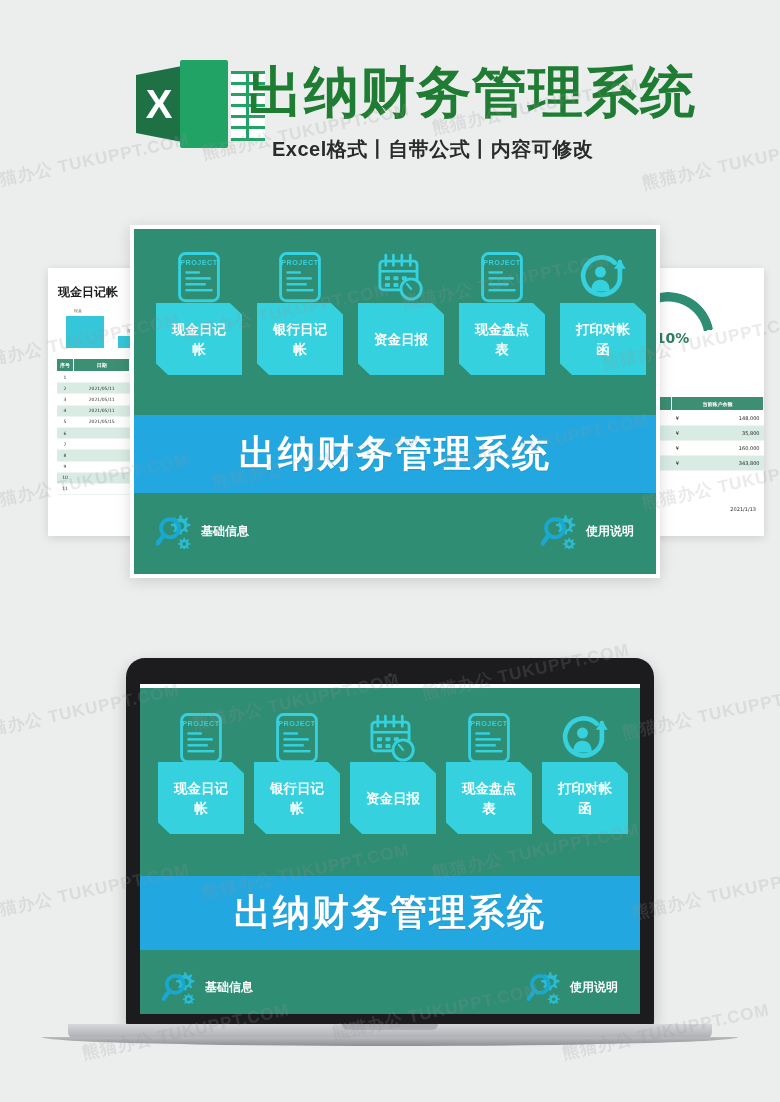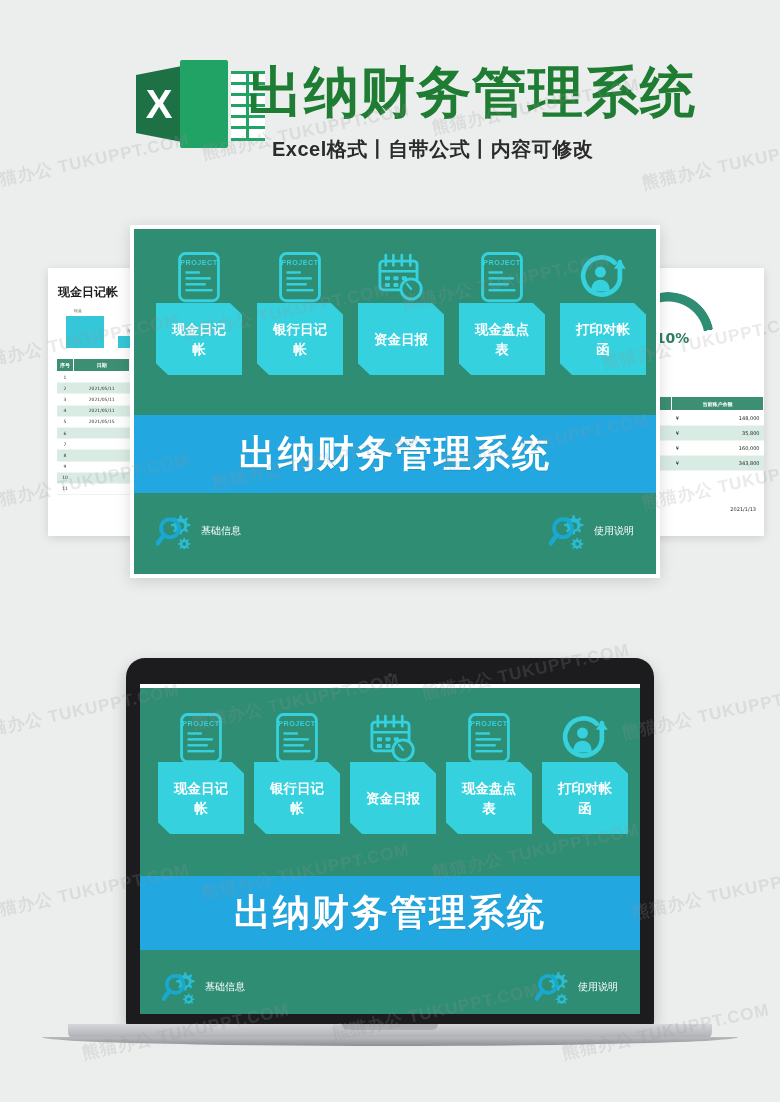--- a/index.html
+++ b/index.html
@@ -145,21 +145,21 @@
     display:flex;align-items:center;justify-content:center;
   }
   .banner span{
     color:#fff;font-size:37px;font-weight:bold;letter-spacing:2px;
     font-family:"DejaVu Sans","Liberation Sans",sans-serif;
     text-shadow:0 1px 1px rgba(0,0,0,.10);
   }
   .footer-bar{position:absolute;left:0;bottom:0;width:100%;height:81px;}
   .foot-item{position:absolute;top:20px;display:flex;align-items:center;gap:9px;}
   .foot-item .lbl{
-    color:#fff;font-size:10px;font-weight:normal;
+    color:#fff;font-size:12px;font-weight:bold;
     font-family:"DejaVu Sans","Liberation Sans",sans-serif;
   }
 
   
   .laptop{position:absolute;left:126px;top:658px;width:528px;height:392px;}
   .lid{
     position:absolute;left:0;top:0;width:528px;height:368px;background:#1c1c1e;
     border-radius:19px 19px 4px 4px;box-shadow:0 6px 16px rgba(0,0,0,.20);
   }
   .cam{position:absolute;left:262px;top:15px;width:4px;height:4px;border-radius:50%;background:#3a3a3c;}

